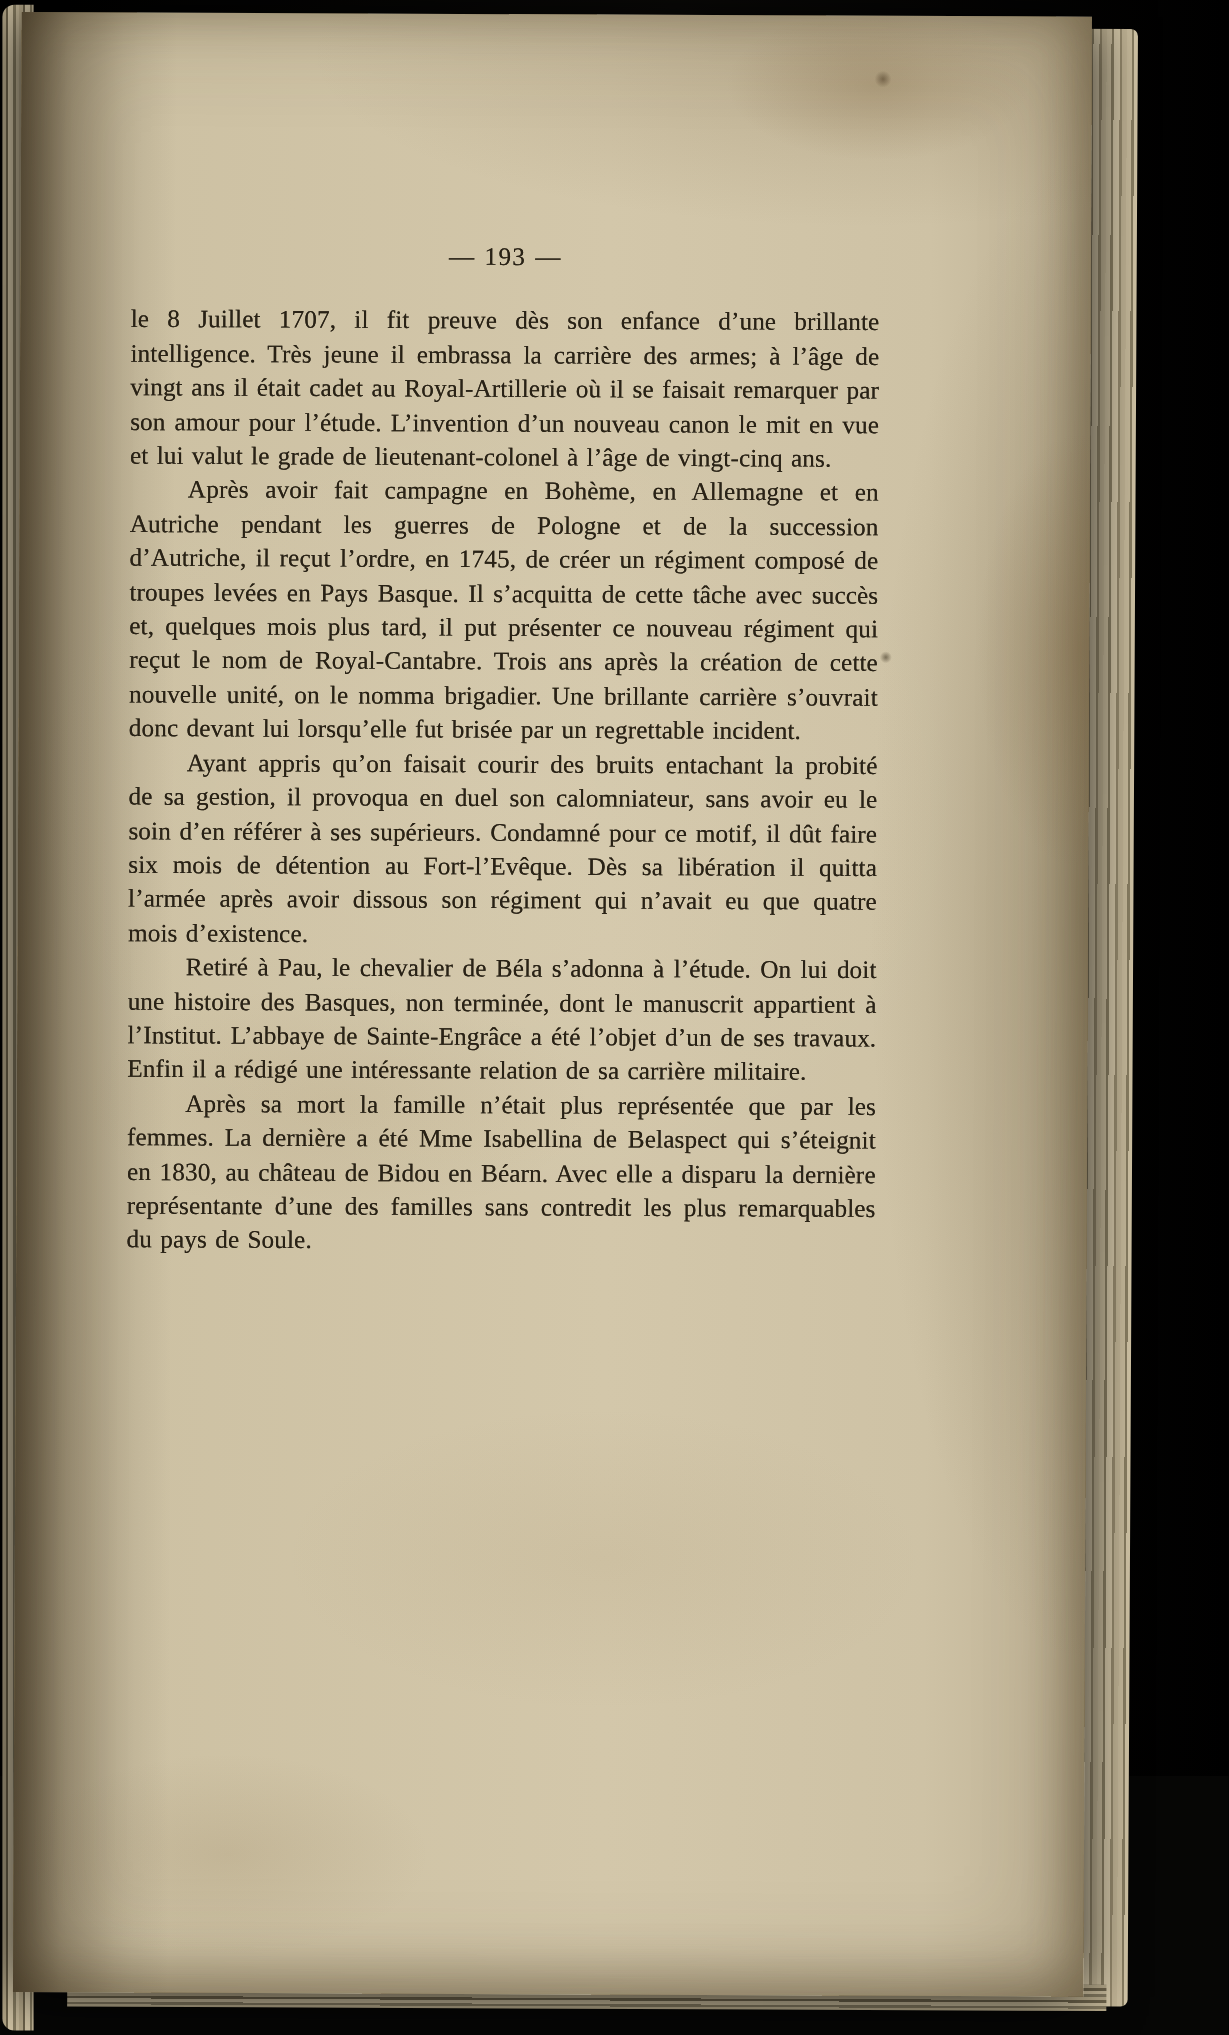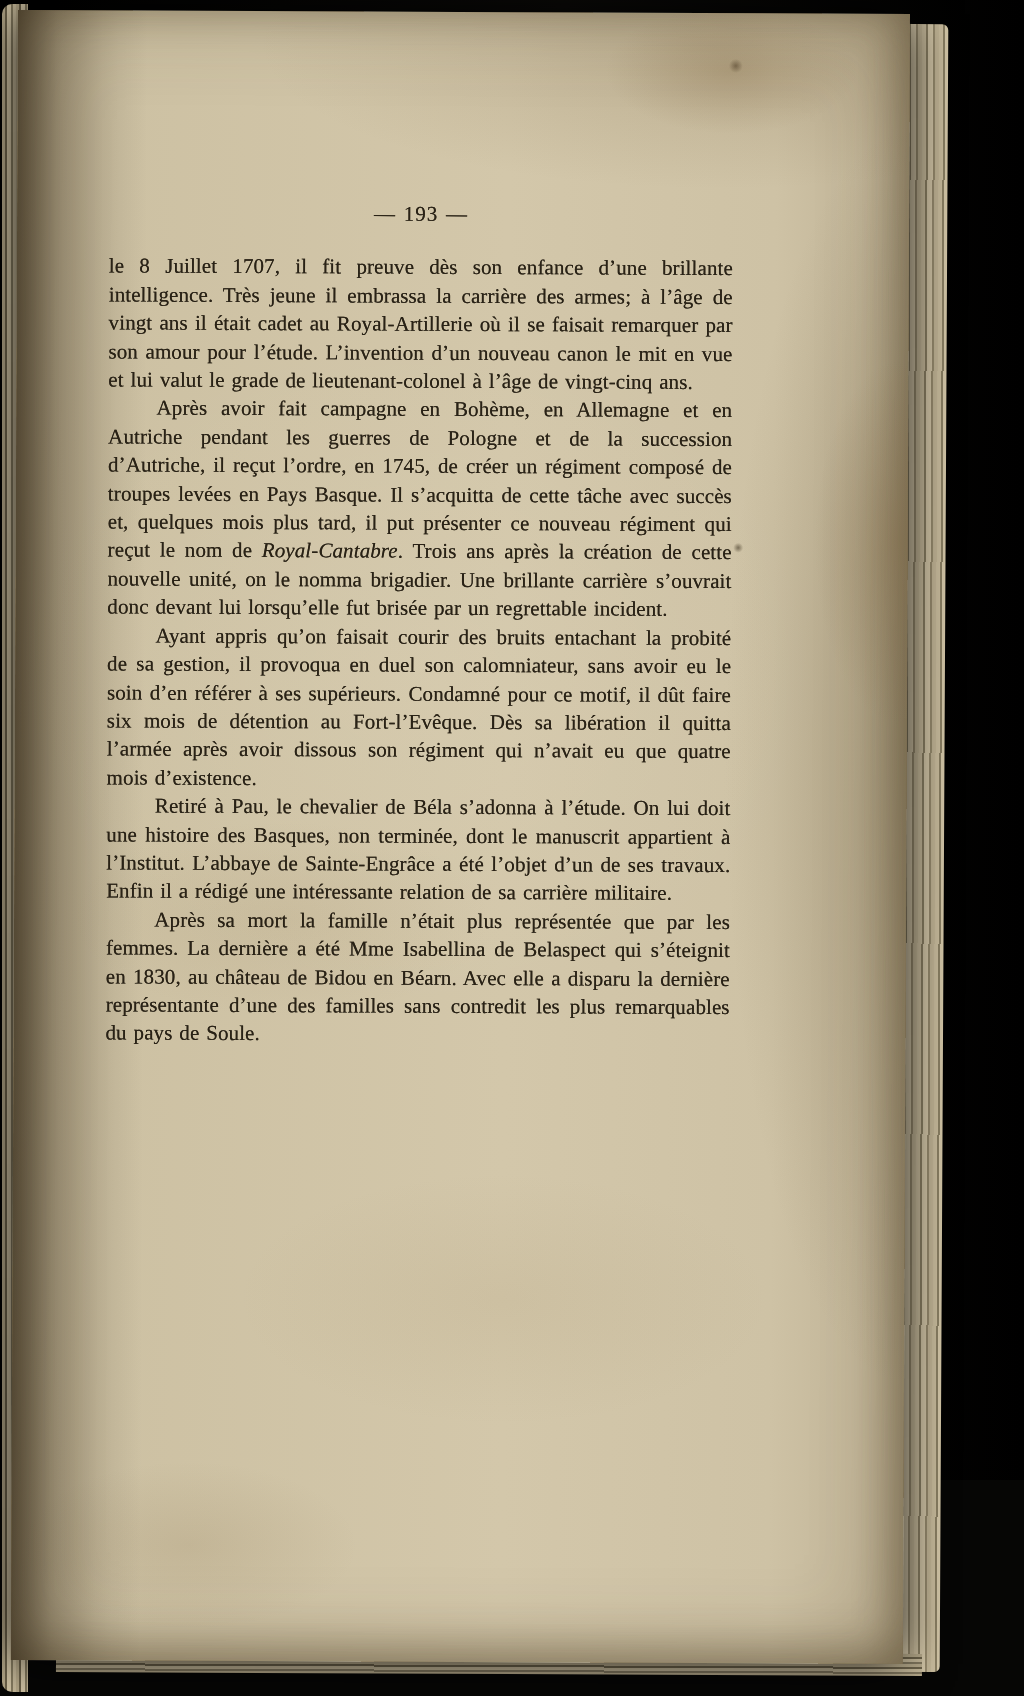--- a/index.html
+++ b/index.html
@@ -126,21 +126,20 @@
     letter-spacing: 1px;
   }
   .para {
     margin: 0;
     text-indent: 0;
   }
   .para.indent {
     text-indent: 2.3em;
   }
   .it {
-    font-style: italic;
   }
 </style>
 </head>
 <body>
 
 <div class="photo">
   <div class="edge-left"></div>
   <div class="stack-right"></div>
   <div class="stack-bottom"></div>
 

